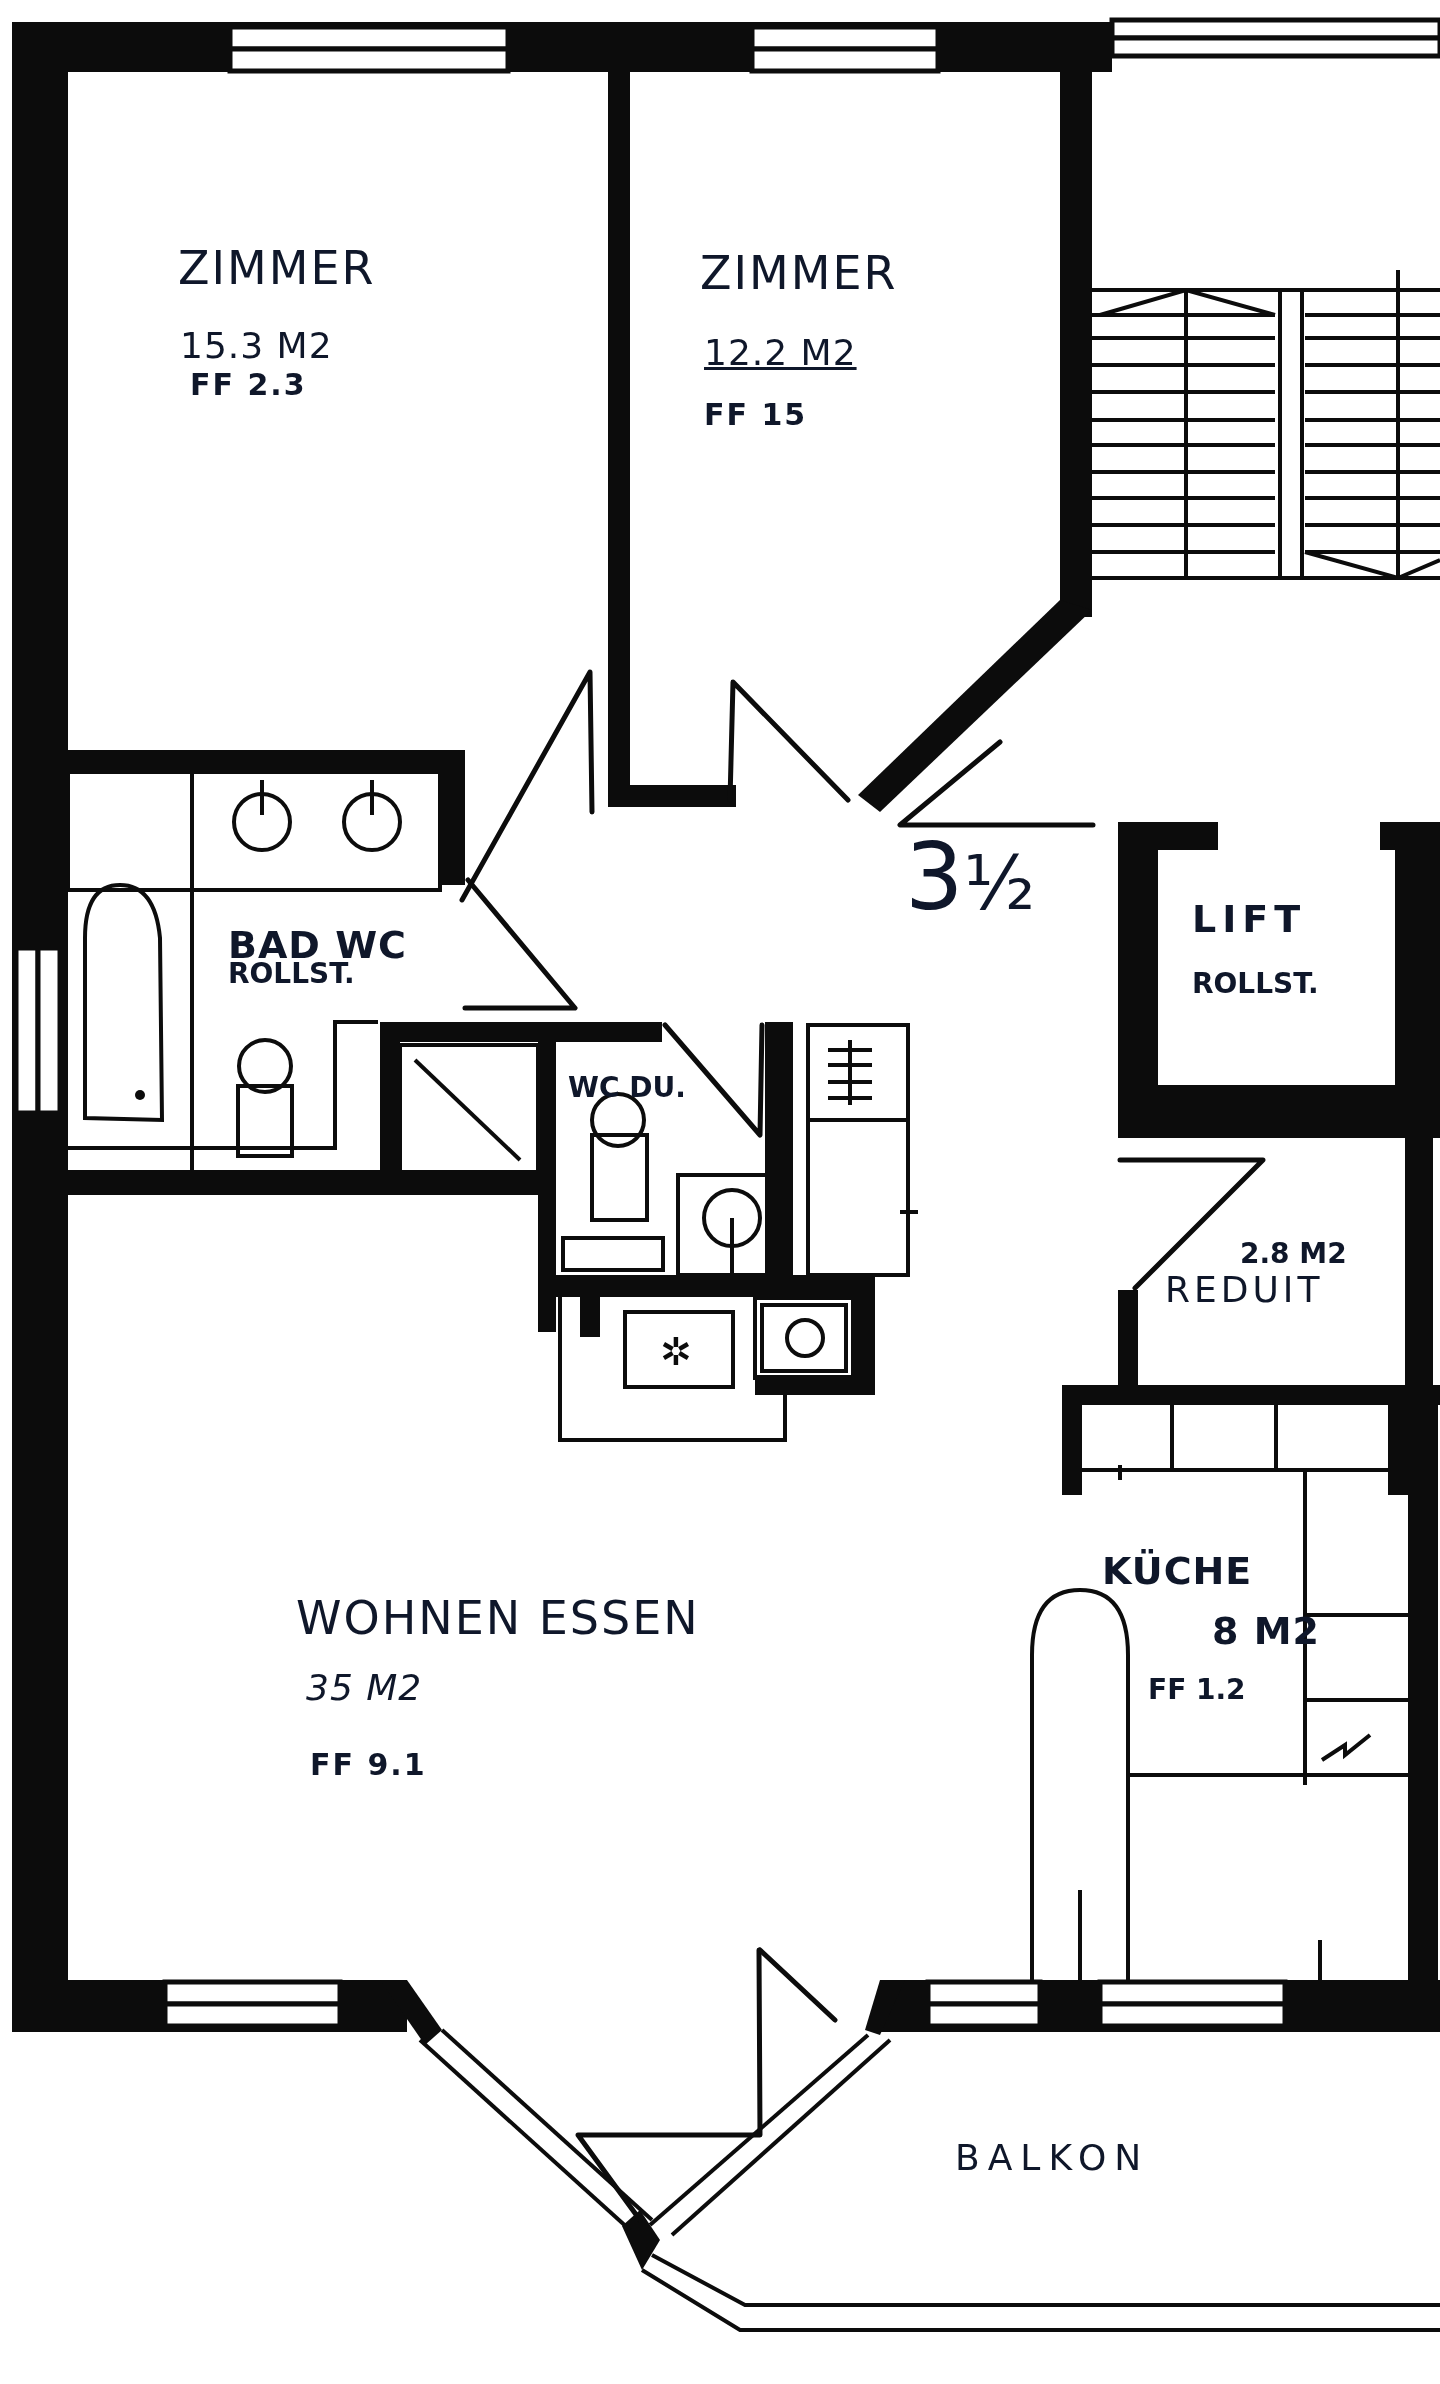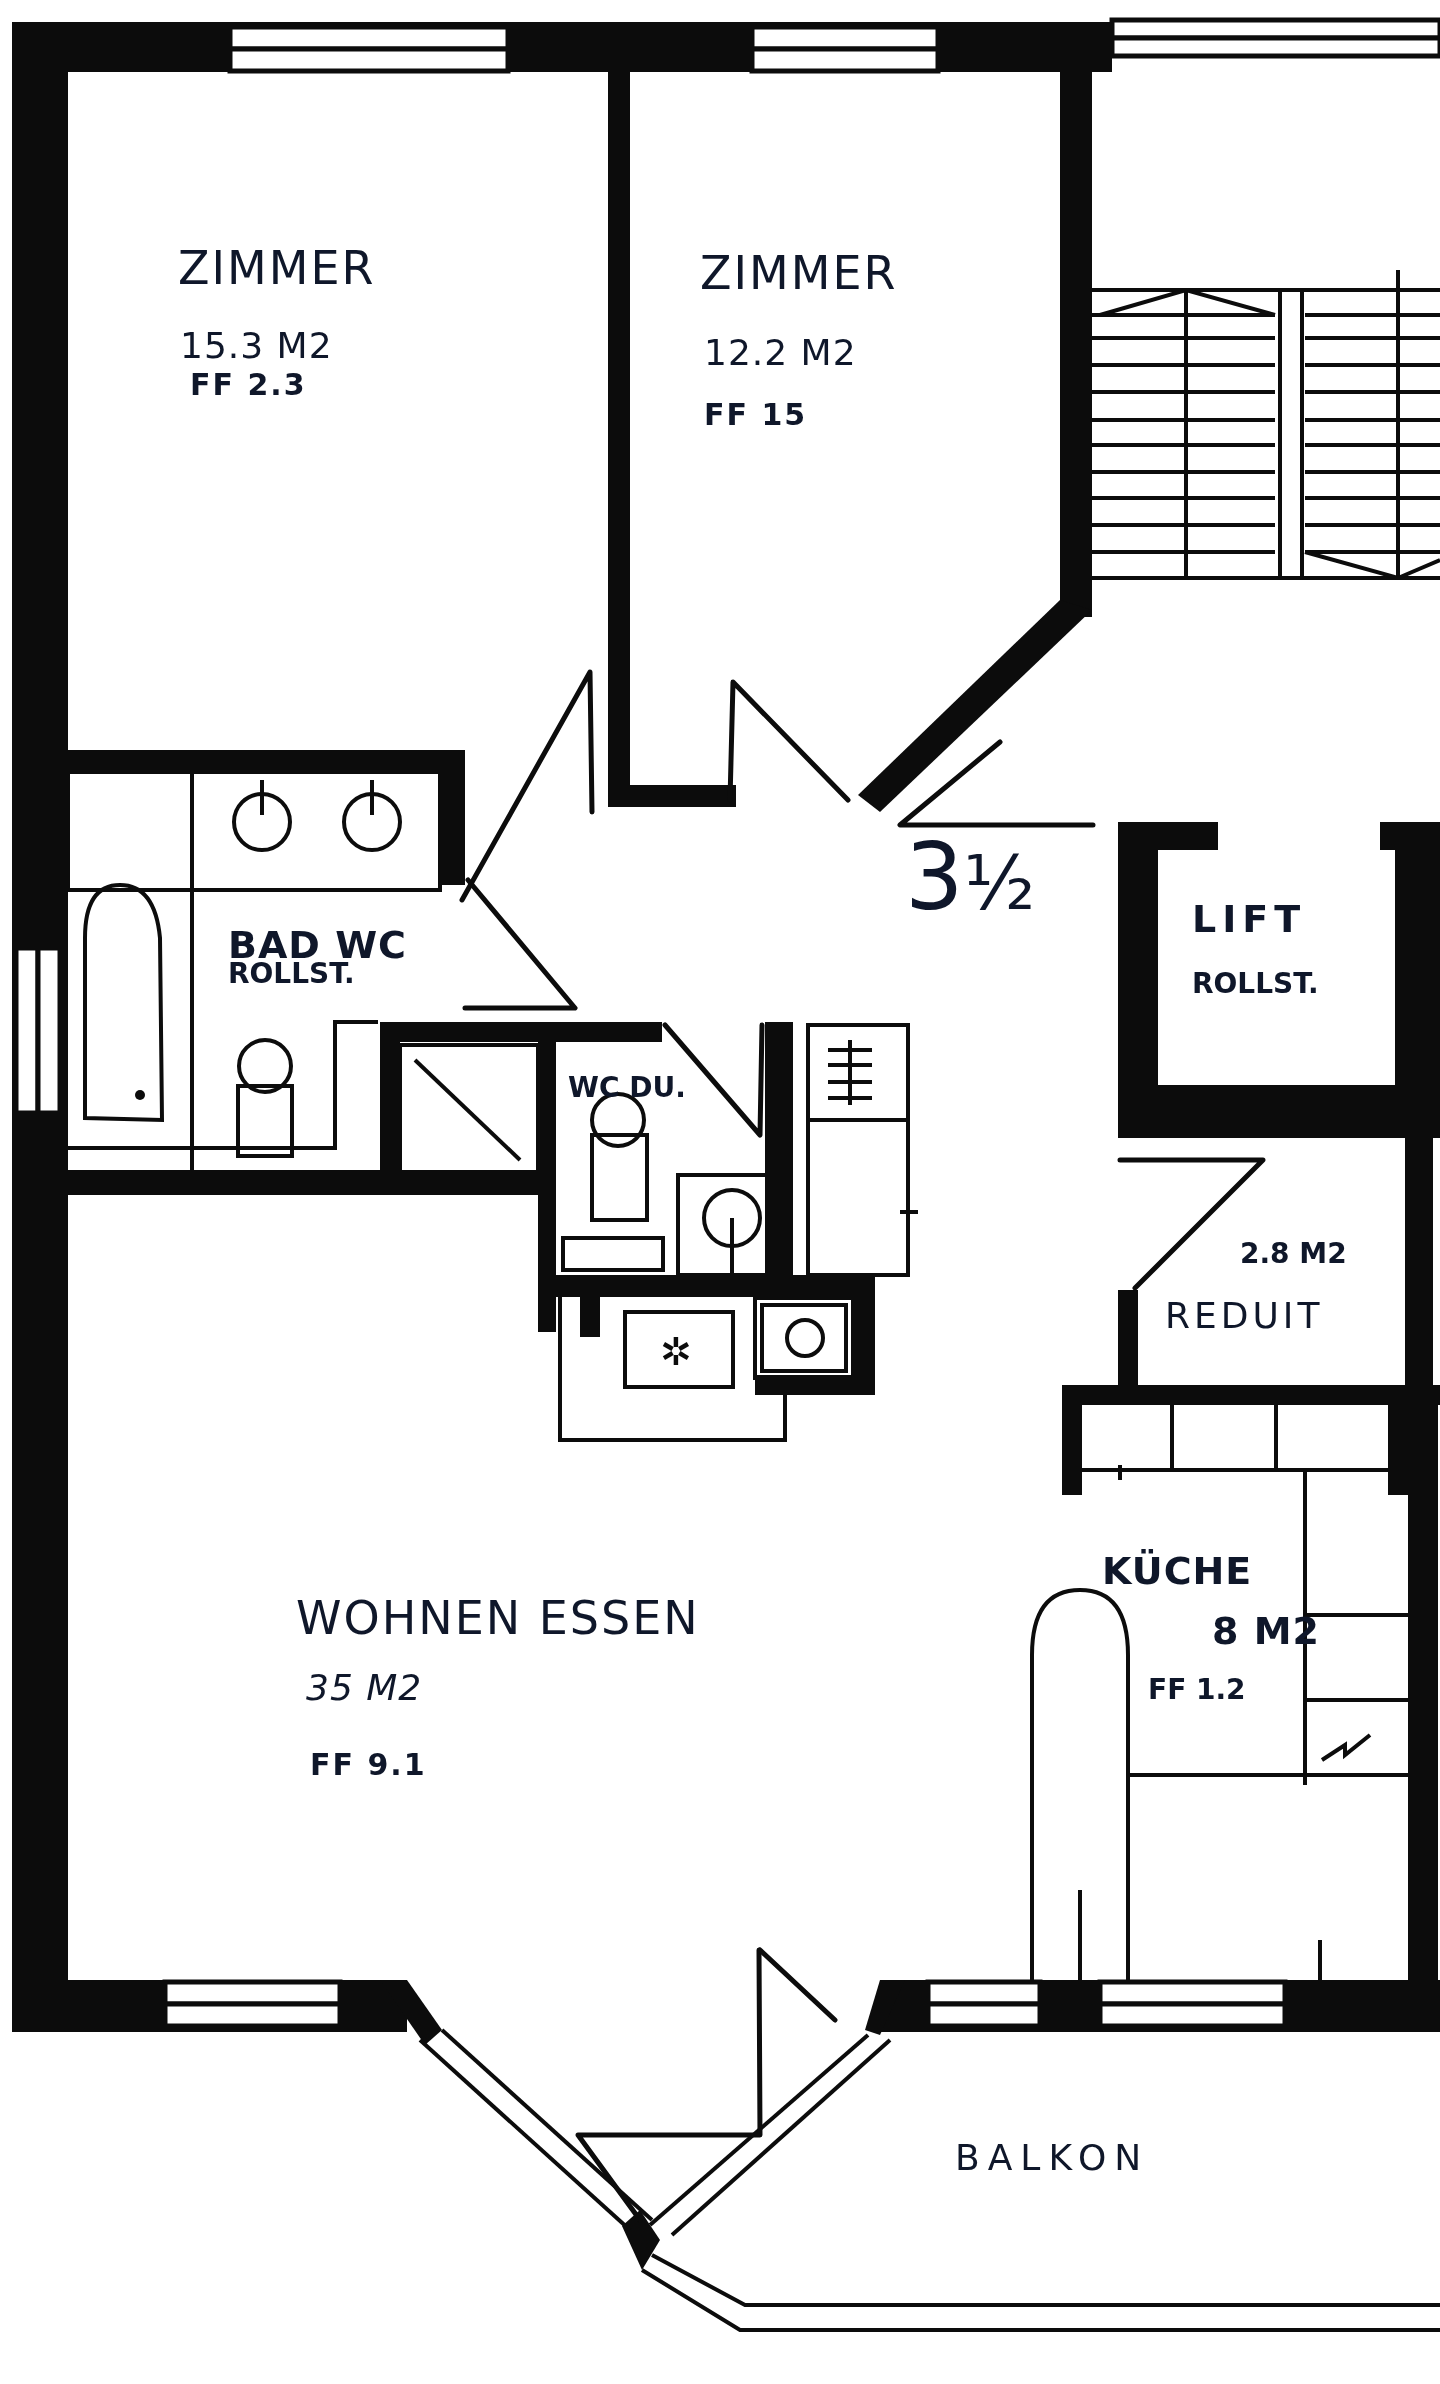--- a/index.html
+++ b/index.html
@@ -210,37 +210,37 @@
   </g>
 
   <line class="thin" x1="1320" y1="1940" x2="1320" y2="1980"></line>
 </svg>
 
 <div class="lbl room-name" style="left:178px;top:245px;">ZIMMER</div>
 <div class="lbl room-area" style="left:180px;top:328px;">15.3 M2</div>
 <div class="lbl room-ff" style="left:184px;top:370px;margin-left:6px;">FF 2.3</div>
 
 <div class="lbl room-name" style="left:700px;top:250px;">ZIMMER</div>
-<div class="lbl room-area" style="left:704px;top:335px;">12.2 M2</div>
+<div class="lbl room-area" style="left:704px;top:335px;text-decoration:underline;">12.2 M2</div>
 <div class="lbl room-ff" style="left:704px;top:400px;">FF 15</div>
 
 <div class="lbl small-name" style="left:228px;top:926px;">BAD WC</div>
 <div class="lbl small-sub" style="left:228px;top:960px;">ROLLST.</div>
 
 <div class="lbl small-sub" style="left:568px;top:1074px;">WC DU.</div>
 
 <div class="lbl unit" style="left:905px;top:832px;">
   <span>3</span><span style="font-size:74px;">½</span>
 </div>
 
 <div class="lbl small-name" style="left:1192px;top:900px;letter-spacing:6px;">LIFT</div>
 <div class="lbl small-sub" style="left:1192px;top:970px;">ROLLST.</div>
 
 <div class="lbl small-sub" style="left:1240px;top:1240px;">2.8 M2</div>
-<div class="lbl room-area" style="left:1165px;top:1298px;letter-spacing:4px;">REDUIT</div>
+<div class="lbl room-area" style="left:1165px;top:1272px;letter-spacing:4px;">REDUIT</div>
 
 <div class="lbl small-name" style="left:1102px;top:1552px;">KÜCHE</div>
 <div class="lbl small-name" style="left:1172px;top:1612px;margin-left:40px;">8 M2</div>
 <div class="lbl small-sub" style="left:1148px;top:1676px;">FF 1.2</div>
 
 <div class="lbl room-name" style="left:296px;top:1595px;">WOHNEN ESSEN</div>
 <div class="lbl room-area" style="left:306px;top:1670px;font-style:italic;">35 M2</div>
 <div class="lbl room-ff" style="left:310px;top:1750px;">FF 9.1</div>
 
 <div class="lbl room-area" style="left:955px;top:2140px;letter-spacing:8px;">BALKON</div>

